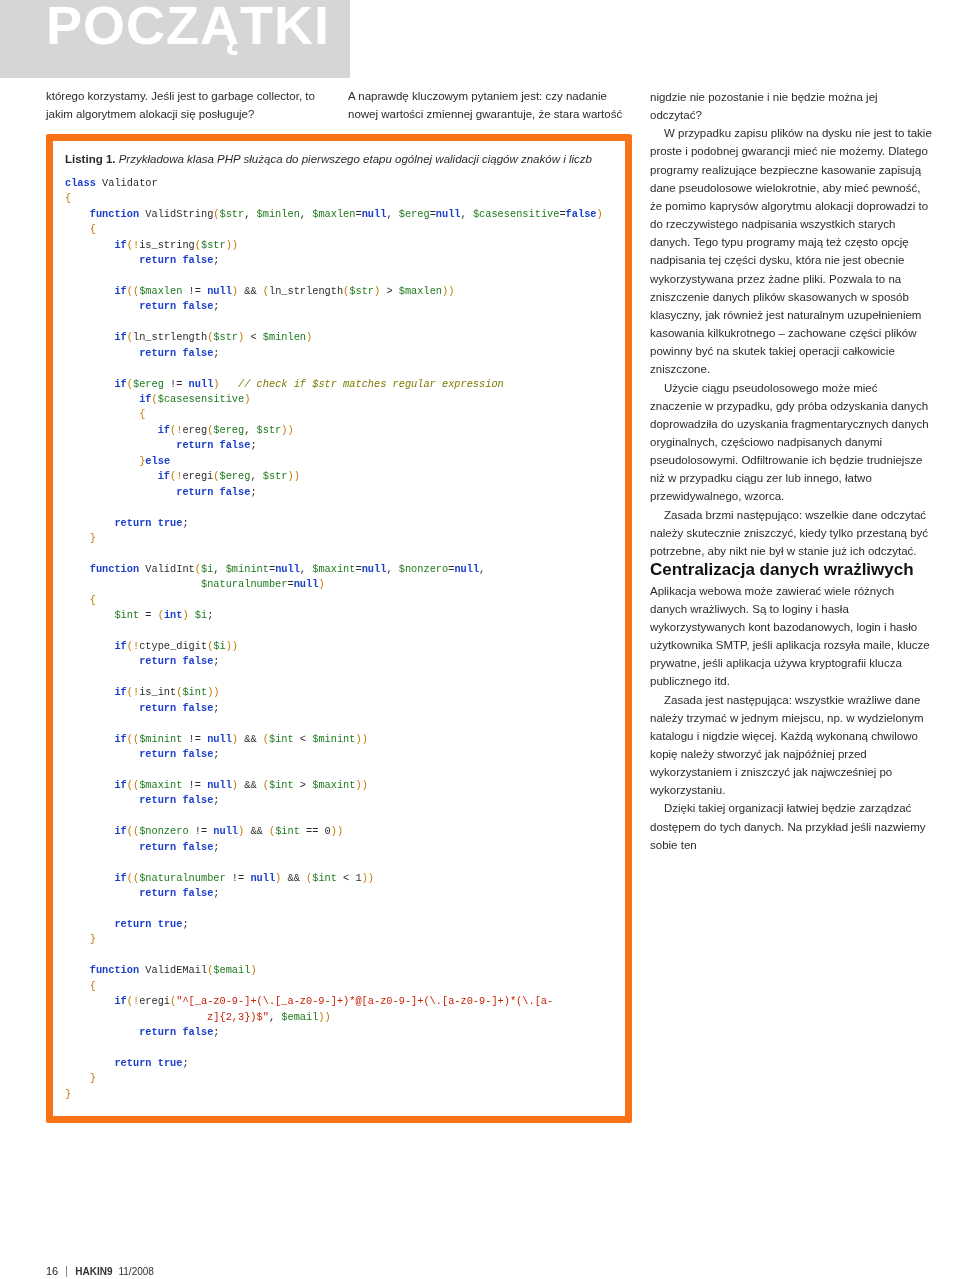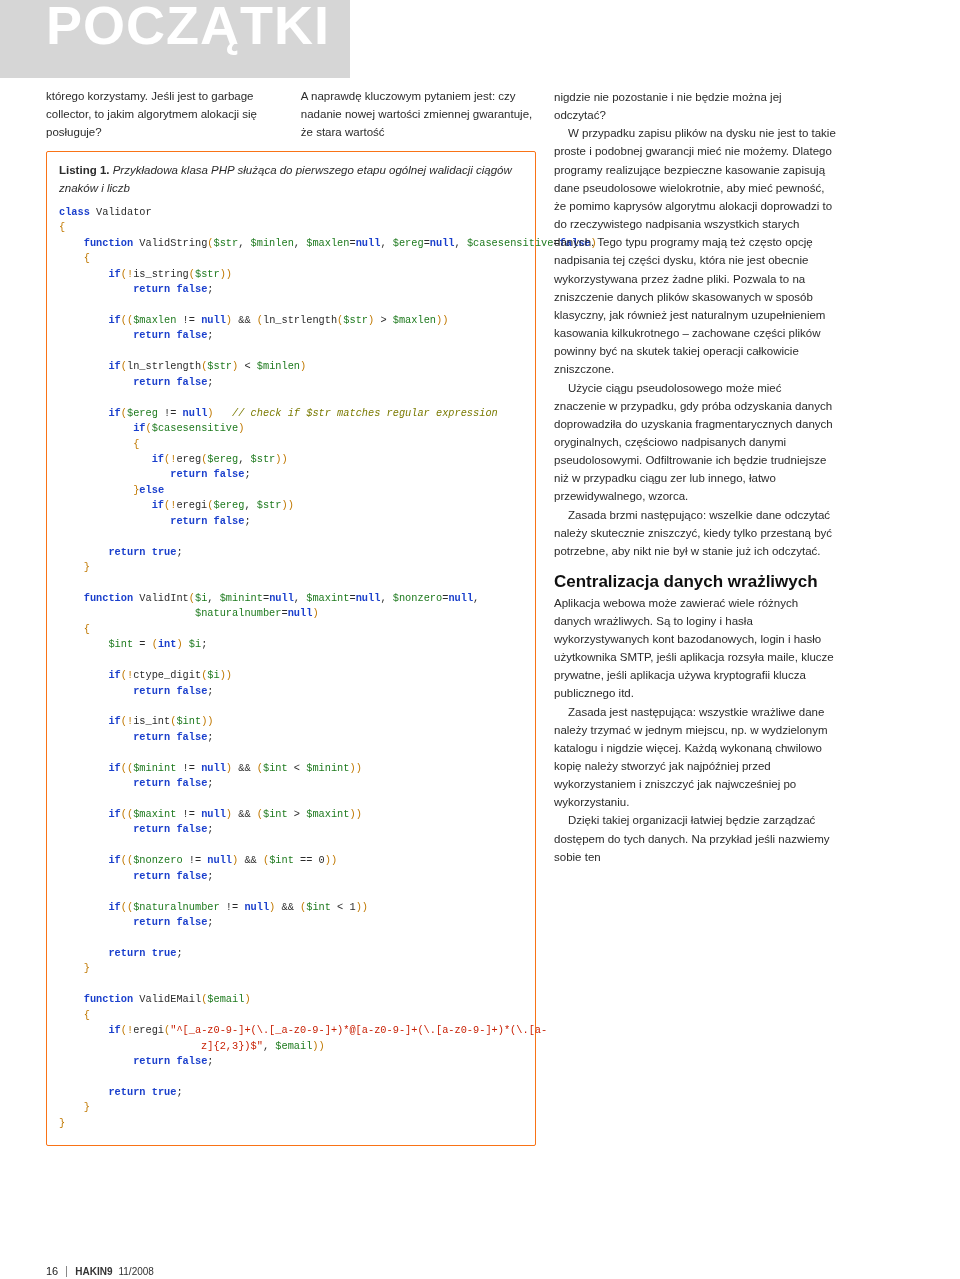--- a/index.html
+++ b/index.html
@@ -12,30 +12,30 @@
   }
   .banner-title {
     position: absolute; left: 46px; top: -6px;
     font-family: Arial, Helvetica, sans-serif;
     font-size: 54px; font-weight: 900; letter-spacing: 1px;
     color: #fff;
   }
 
   .content { padding: 88px 28px 30px 46px; display: flex; gap: 18px; }
 
-  .left-col { width: 490px; }
+  .left-col { width: 586px; }
   .right-col { width: 282px; }
 
   .intro-row { display: flex; gap: 18px; margin-bottom: 10px; }
   .intro-a, .intro-b { font-size: 11.5px; line-height: 1.55; color: #2b2b2b; }
   .intro-a { width: 284px; }
   .intro-b { width: 282px; }
 
   .listing-box {
-    border: 1px solid #f97316;
+    border: 7px solid #f97316;
     border-radius: 2px;
     padding: 10px 12px 14px 12px;
     margin-top: 6px;
   }
   .listing-caption {
     font-size: 11.5px; line-height: 1.5; margin-bottom: 8px;
     font-style: italic; color: #2b2b2b;
   }
   .listing-caption b { font-weight: bold; font-style: normal; }
 
@@ -47,21 +47,21 @@
     color: #2b2b2b;
   }
   .kw   { color: #1a3fcc; font-weight: bold; }
   .par  { color: #c07800; }
   .str  { color: #c81e00; }
   .id   { color: #1e7a1e; }
   .cm   { color: #7a7a00; font-style: italic; }
 
   .para { font-size: 11.5px; line-height: 1.58; color: #2b2b2b; margin-bottom: 0; text-align: left; }
   .para-indent { text-indent: 14px; }
-  .sec-h { font-size: 17px; font-weight: 700; line-height: 1.15; margin: 12px 0 2px 0; color: #111; }
+  .sec-h { font-size: 17px; font-weight: 700; line-height: 1.15; margin: 0 0 2px 0; color: #111; }
 
   .footer {
     position: absolute; left: 46px; bottom: 2px;
     font-size: 10px; color: #333; display: flex; align-items: center; gap: 6px;
   }
   .footer .pn { font-size: 11px; color: #222; }
   .footer .mag { font-weight: 700; }
   .footer .sep { display:inline-block; width:1px; height:11px; background:#888; margin:0 2px; }
 </style>
 </head>

